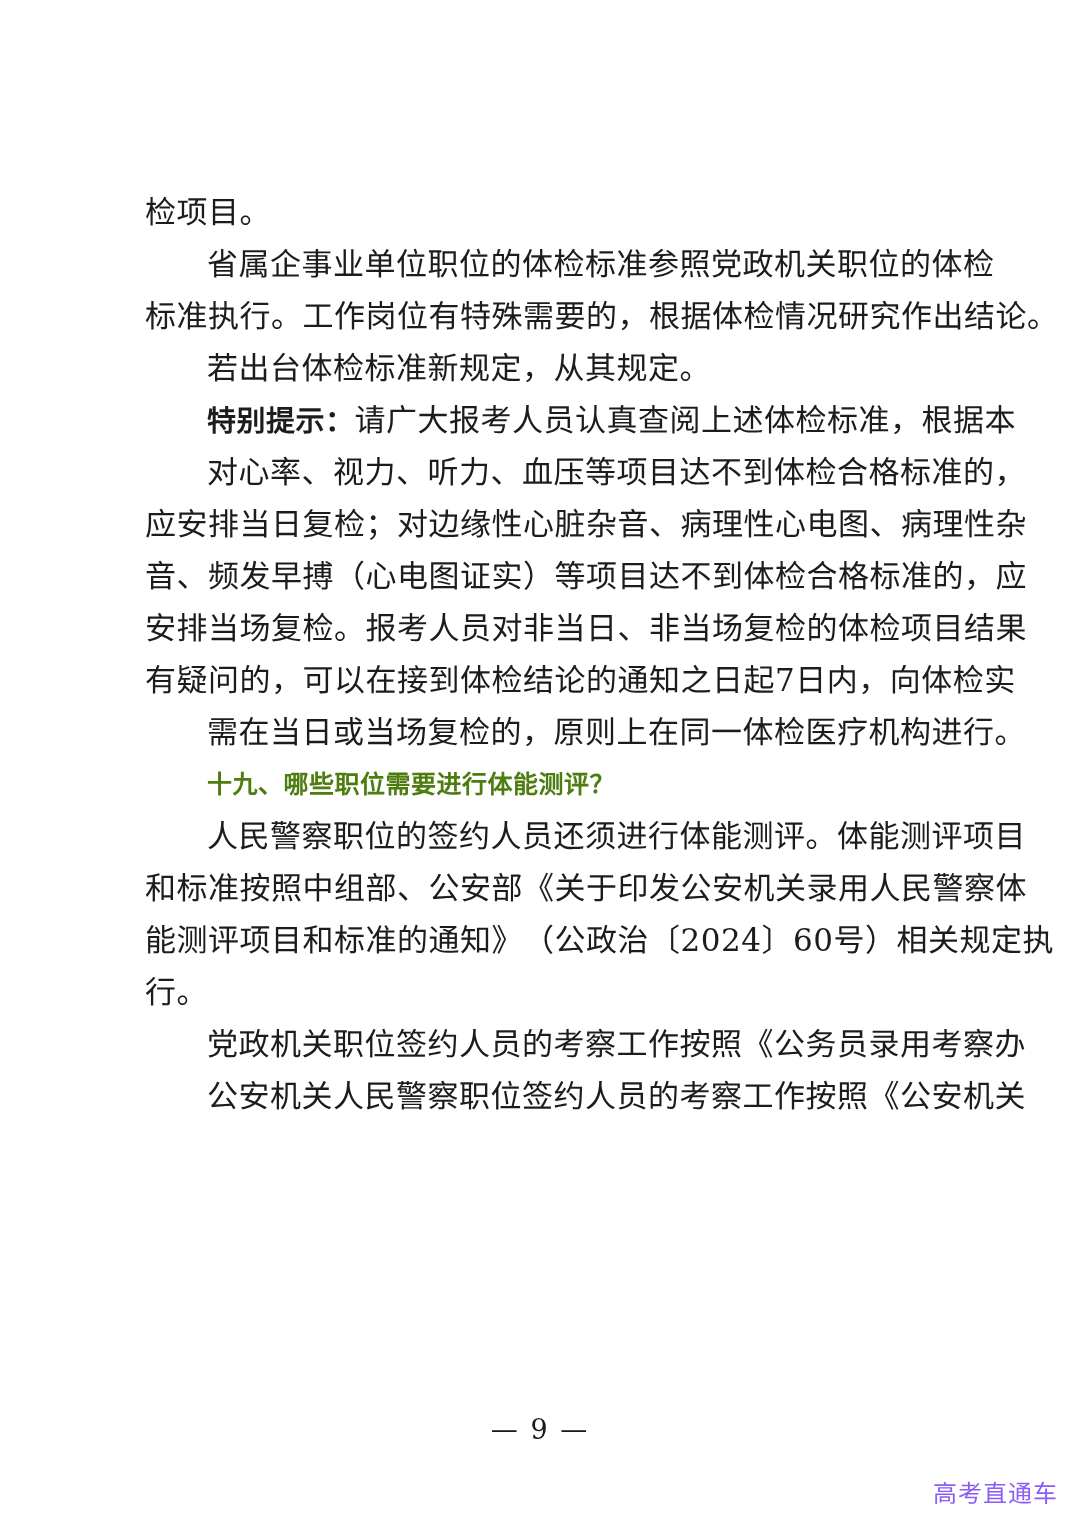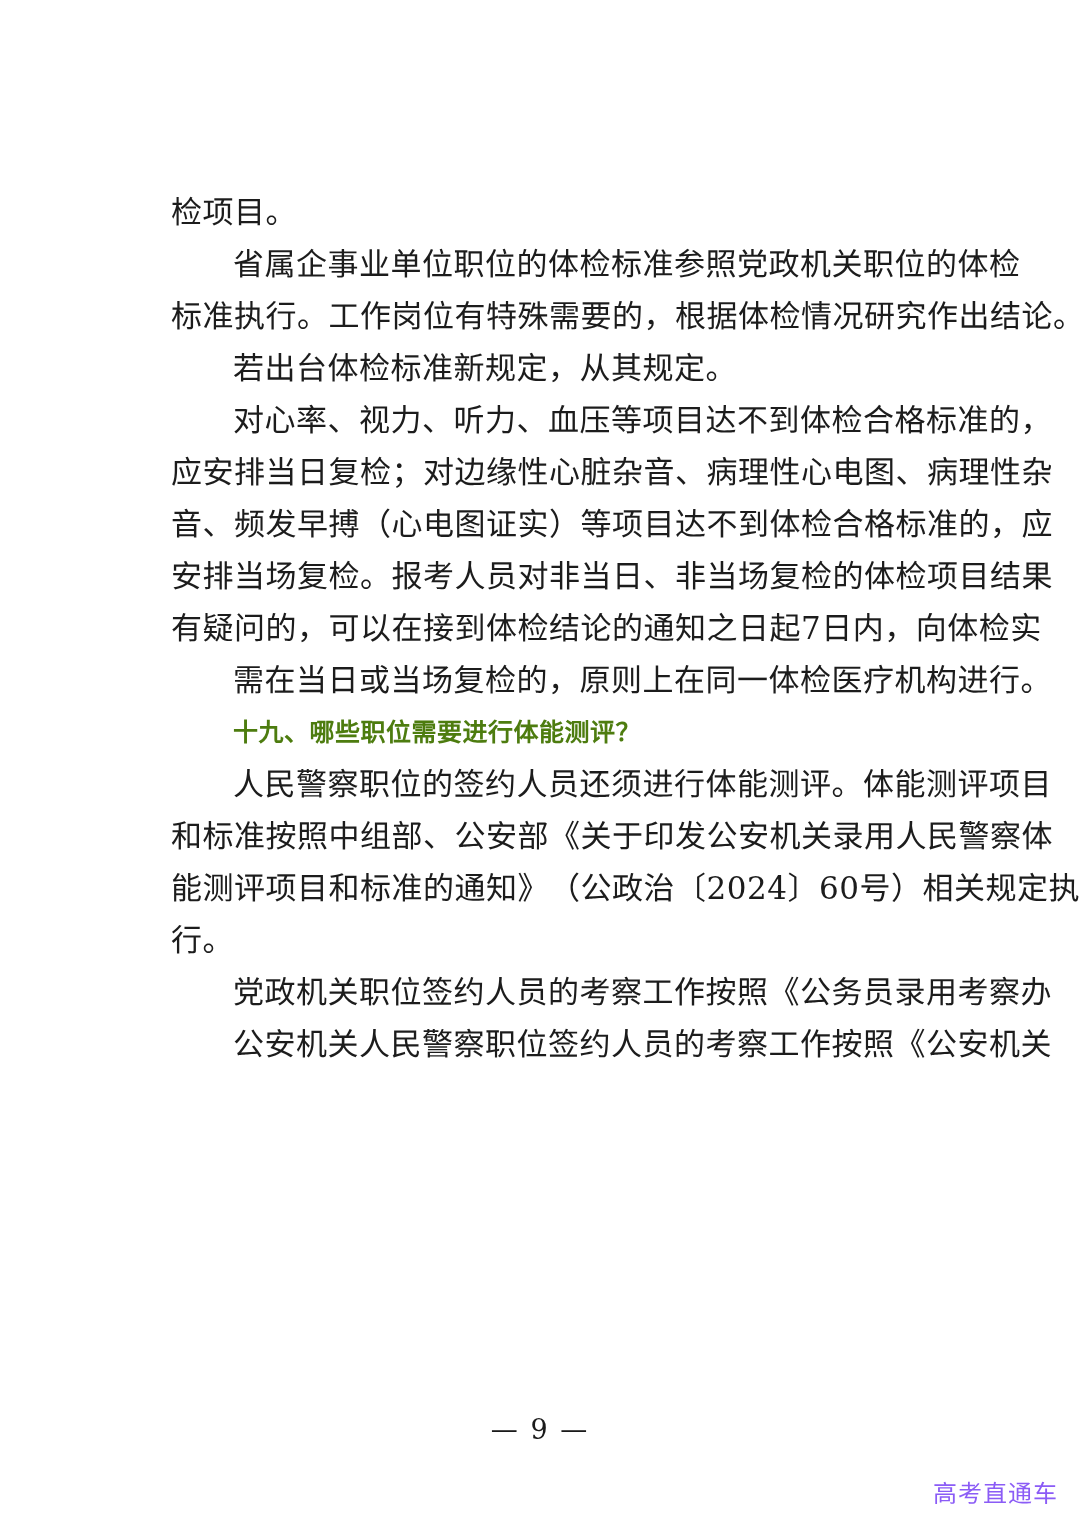--- a/index.html
+++ b/index.html
@@ -17,21 +17,20 @@
     overflow: hidden;
     font-family: "DejaVu Serif", "Liberation Serif", serif;
     color: #1a1a1a;
   }
 
   .content {
     position: absolute;
     left: 145px;
     top: 186px;
     width: 806px;
-    margin-left: 26px;
   }
 
   
   .line {
     height: 52px;
     line-height: 52px;
     font-size: 31px;
     letter-spacing: 0.5px;
     white-space: nowrap;
     font-weight: 400;
@@ -155,20 +154,21 @@
         <span>况</span>
         <span>研</span>
         <span>究</span>
         <span>作</span>
         <span>出</span>
         <span>结</span>
         <span>论</span>
         <span>。</span>
       </div>
       <div class="line indent">若出台体检标准新规定，从其规定。</div>
+      <div class="line indent"><span><span class="bold-lead">特别提示：</span><span>请广大报考人员认真查阅上述体检标准，根据本</span></span></div>
       <div class="line indent justify">
         <span>对</span>
         <span>心</span>
         <span>率</span>
         <span>、</span>
         <span>视</span>
         <span>力</span>
         <span>、</span>
         <span>听</span>
         <span>力</span>

